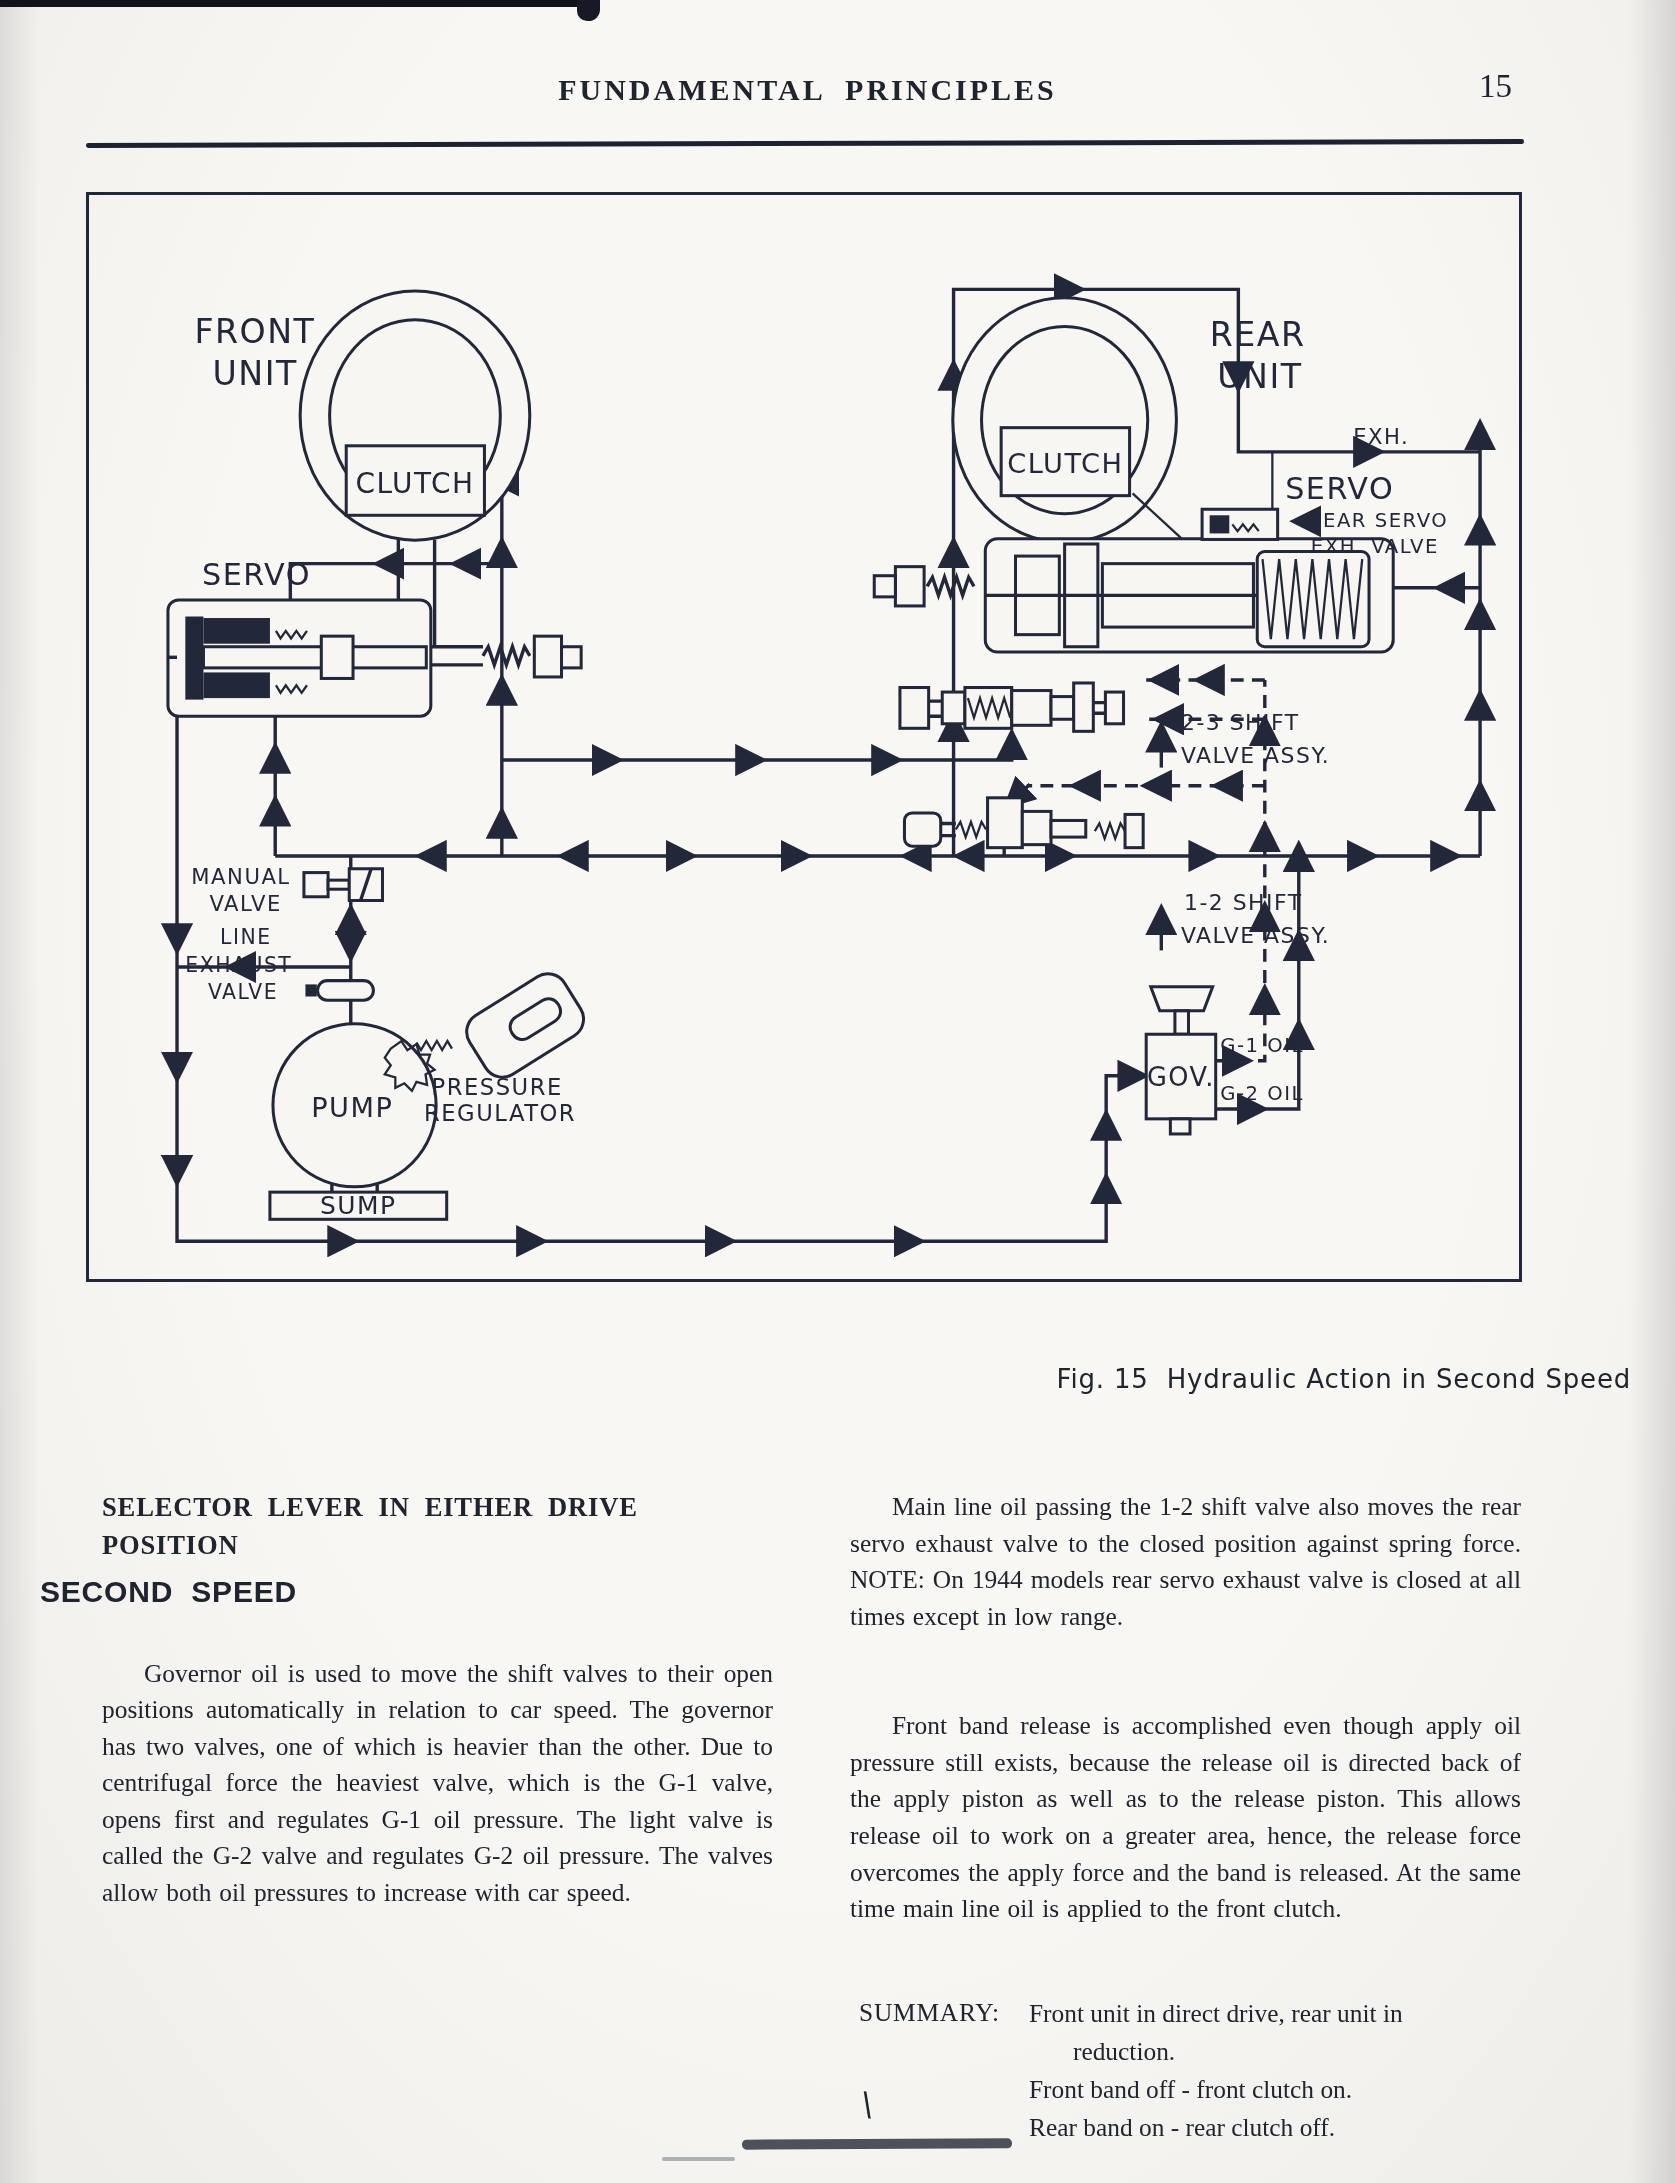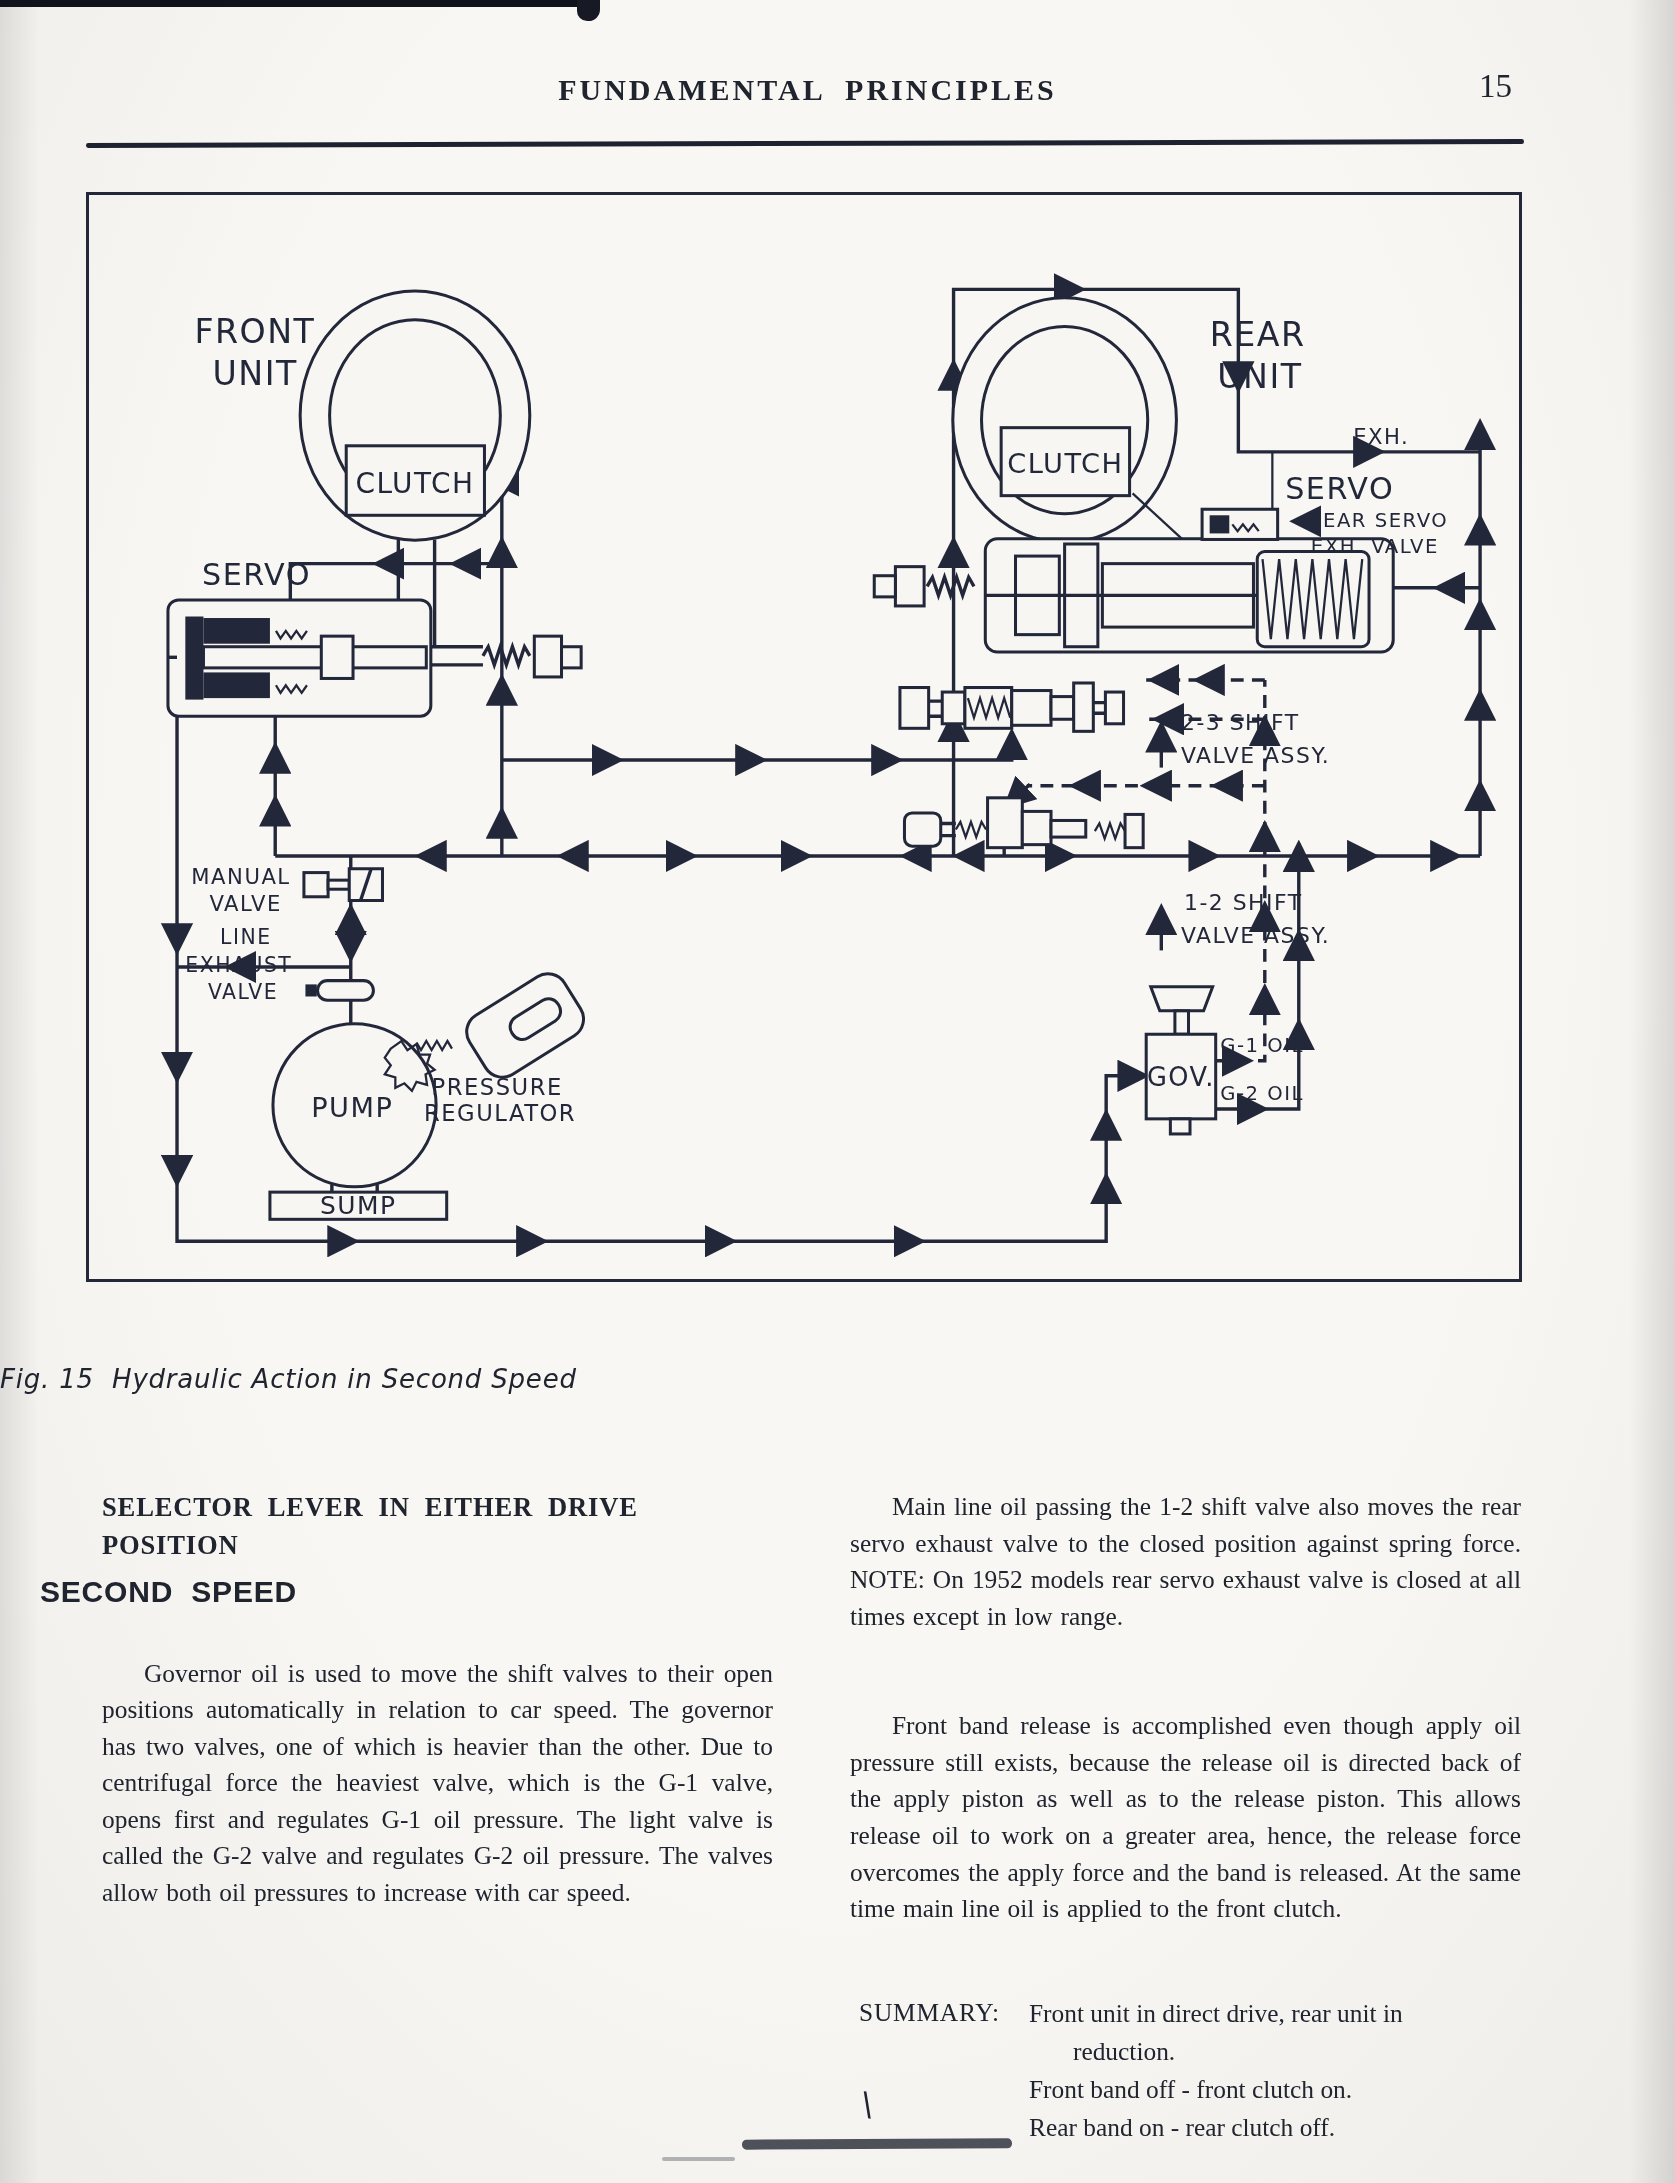--- a/index.html
+++ b/index.html
@@ -35,23 +35,23 @@
   .diagram-box svg{display:block;width:100%;height:100%;}
 
   .dln{fill:none;stroke:#23273a;stroke-width:4.5;}
   .ddash{fill:none;stroke:#23273a;stroke-width:4.5;stroke-dasharray:17 11;}
   .dcomp{fill:#f7f6f2;stroke:#23273a;stroke-width:4;}
   .dthin{fill:none;stroke:#23273a;stroke-width:3;}
   .dfill{fill:#23273a;stroke:none;}
   .ar{fill:none;stroke:#23273a;stroke-width:4.5;marker-end:url(#ah);}
   .dtxt{font-family:"DejaVu Sans", sans-serif;fill:#23273a;letter-spacing:2px;}
 
-  .fig-caption{position:absolute;left:0;top:1364px;width:1631px;text-align:left;
+  .fig-caption{position:absolute;left:0;top:1364px;width:1631px;text-align:right;
     font-family:"DejaVu Sans", sans-serif;font-size:26px;letter-spacing:0.8px;
-    white-space:pre;font-style:italic;}
+    white-space:pre;}
   .section-heading{position:absolute;left:0;top:1575px;width:1531px;text-align:left;
     font-family:"Liberation Sans", sans-serif;font-weight:bold;font-size:30px;
     letter-spacing:0.8px;word-spacing:9px;padding-left:40px;}
 
   .col{position:absolute;top:1488px;width:671px;font-size:25.4px;line-height:1.44;}
   .col-left{left:102px;}
   .col-right{left:850px;}
   .col-heading{font-weight:bold;font-size:26.6px;letter-spacing:0.8px;word-spacing:7.6px;
     margin:0 0 0 0;}
   .para{margin:0;text-align:justify;text-indent:42px;word-spacing:1.5px;}
@@ -327,21 +327,21 @@
 <div class="fig-caption">Fig. 15  Hydraulic Action in Second Speed</div>
 
 <div class="section-heading">SECOND SPEED</div>
 
 <div class="col col-left">
   <p class="col-heading">SELECTOR LEVER IN EITHER DRIVE POSITION</p>
   <p class="para p1">Governor oil is used to move the shift valves to their open positions automatically in relation to car speed.  The governor has two valves, one of which is heavier than the other.  Due to centrifugal force the heaviest valve, which is the G-1 valve, opens first and regulates G-1 oil pressure.  The light valve is called the G-2 valve and regulates G-2 oil pressure.  The valves allow both oil pressures to increase with car speed.</p>
 </div>
 
 <div class="col col-right">
-  <p class="para p1">Main line oil passing the 1-2 shift valve also moves the rear servo exhaust valve to the closed position against spring force.  NOTE:  On 1952 models rear servo exhaust valve is closed at all times except in low range.</p>
+  <p class="para p1">Main line oil passing the 1-2 shift valve also moves the rear servo exhaust valve to the closed position against spring force.  NOTE:  On 1944 models rear servo exhaust valve is closed at all times except in low range.</p>
   <p class="para p2">Front band release is accomplished even though apply oil pressure still exists, because the release oil is directed back of the apply piston as well as to the release piston.  This allows release oil to work on a greater area, hence, the release force overcomes the apply force and the band is released. At the same time main line oil is applied to the front clutch.</p>
   <div class="summary">
     <div class="summary-label">SUMMARY:</div>
     <div class="summary-lines">
       <p>Front unit in direct drive, rear unit in reduction.</p>
       <p>Front band off - front clutch on.</p>
       <p>Rear band on - rear clutch off.</p>
     </div>
   </div>
 </div>

